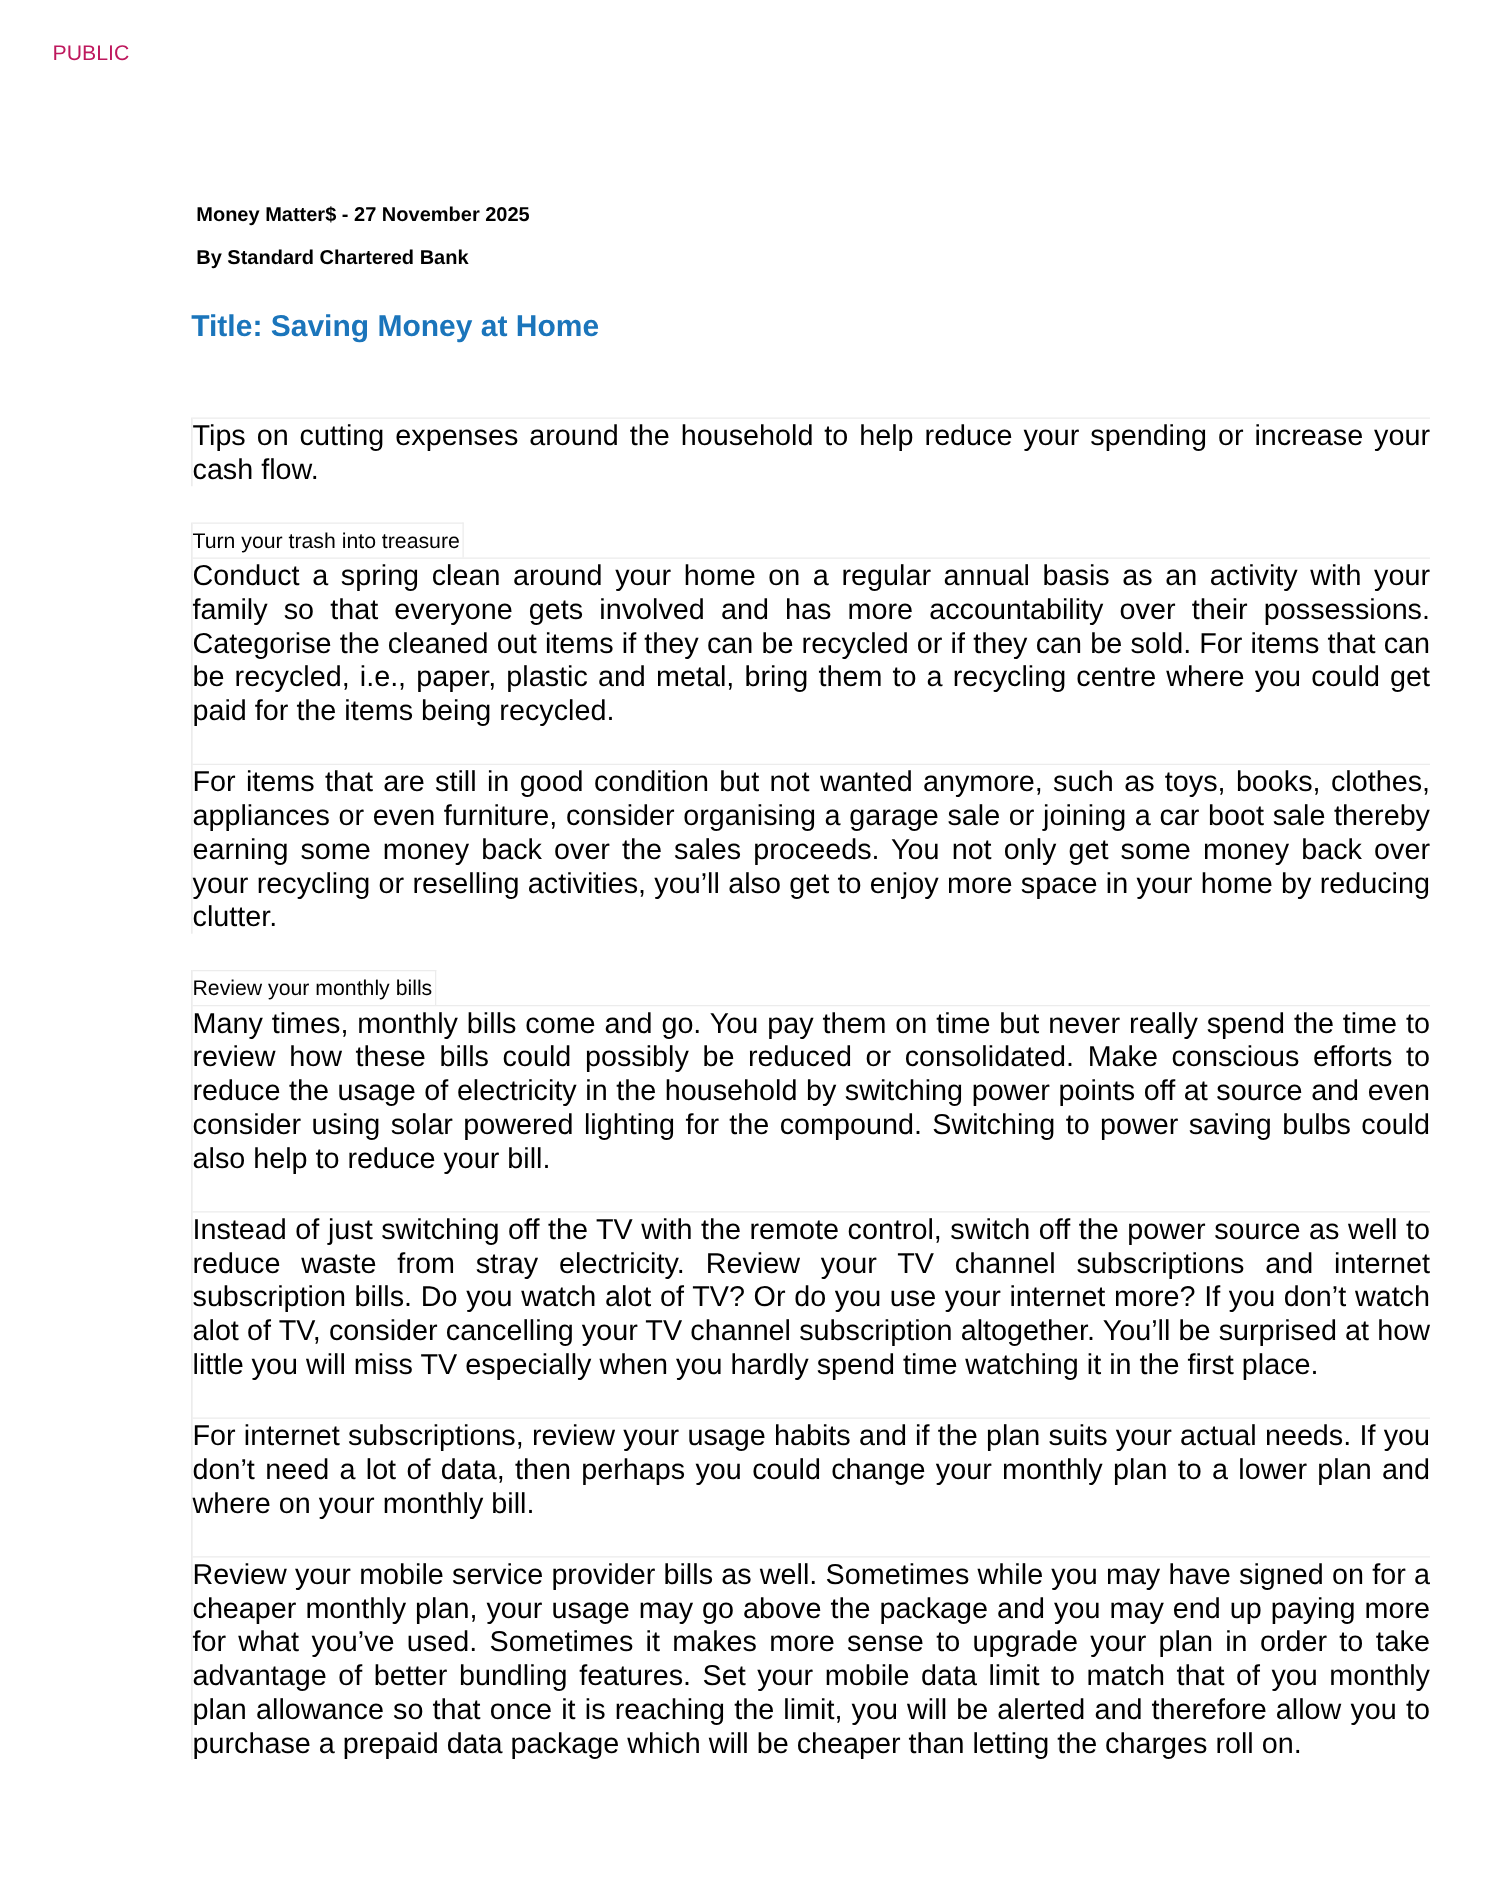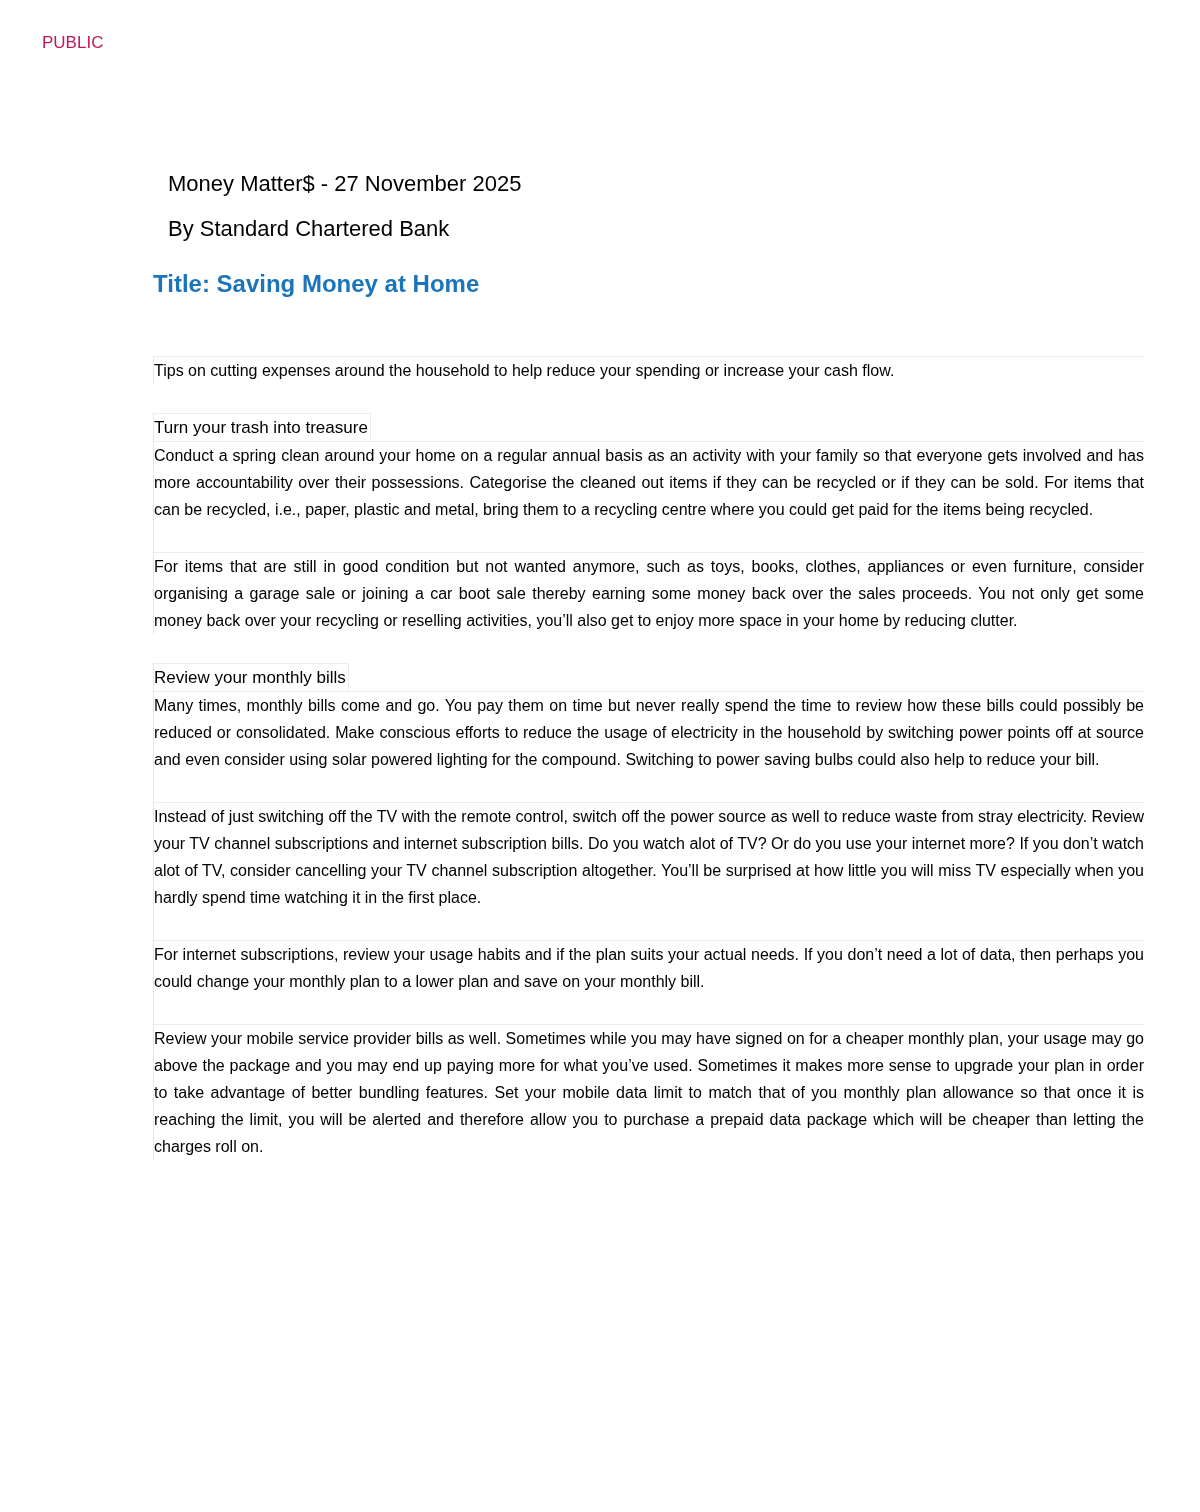--- a/index.html
+++ b/index.html
@@ -1,24 +1,24 @@
 <!DOCTYPE html>
 <html><head>
 <meta charset="utf-8">
 <style>
   html, body { margin: 0; padding: 0; background: #ffffff; }
   body { width: 1200px; height: 1512px; position: relative; overflow: hidden;
          font-family: "Liberation Sans", sans-serif; color: #000; }
   .classification { position: absolute; left: 42px; top: 33px; font-size: 17px; color: #be185d; }
   .page { position: absolute; left: 153px; top: 154px; width: 991px; }
-  .masthead { font-weight: normal; font-size: 22px; line-height: 30px; margin: 15px; }
+  .masthead { font-weight: bold; font-size: 16px; line-height: 30px; margin: 4px; }
   .doc-title { font-weight: bold; font-size: 24px; color: #1b75bb; margin: 25px 0 0 0; line-height: 30px; }
   .lead { margin-top: 57px; }
   p, .line { margin: 0; }
-  .para { font-size: 16px; line-height: 27px; text-align: justify; text-align-last: left;
+  .para { font-size: 23px; line-height: 27px; text-align: justify; text-align-last: left;
           border-top: 1px solid #ececec; }
   .gap { height: 29px; }
   .section-heading { font-weight: normal; font-size: 17px; line-height: 27px; display: inline-block;
                      border: 1px solid #ececec; border-bottom: none; border-left: none; padding-right: 2px; }
   .block { border-left: 1px solid #e6e6e6; }
 </style>
 </head>
 <body>
 
 <div class="classification">PUBLIC</div>
@@ -45,17 +45,17 @@
   </div>
 
   <div class="gap"></div>
 
   <div class="block">
     <div class="section-heading">Review your monthly bills</div>
     <p class="para">Many times, monthly bills come and go.  You pay them on time but never really spend the time to review how these bills could possibly be reduced or consolidated. Make conscious efforts to reduce the usage of electricity in the household by switching power points off at source and even consider using solar powered lighting for the compound.  Switching to power saving bulbs could also help to reduce your bill.</p>
     <div class="gap"></div>
     <p class="para">Instead of just switching off the TV with the remote control, switch off the power source as well to reduce waste from stray electricity.  Review your TV channel subscriptions and internet subscription bills.  Do you watch alot of TV?  Or do you use your internet more? If you don’t watch alot of TV, consider cancelling your TV channel subscription altogether.  You’ll be surprised at how little you will miss TV especially when you hardly spend time watching it in the first place.</p>
     <div class="gap"></div>
-    <p class="para">For internet subscriptions, review your usage habits and if the plan suits your actual needs.  If you don’t need a lot of data, then perhaps you could change your monthly plan to a lower plan and save on your monthly bill.</p>
+    <p class="para">For internet subscriptions, review your usage habits and if the plan suits your actual needs.  If you don’t need a lot of data, then perhaps you could change your monthly plan to a lower plan and where on your monthly bill.</p>
     <div class="gap"></div>
     <p class="para">Review your mobile service provider bills as well.  Sometimes while you may have signed on for a cheaper monthly plan, your usage may go above the package and you may end up paying more for what you’ve used.  Sometimes it makes more sense to upgrade your plan in order to take advantage of better bundling features.  Set your mobile data limit to match that of you monthly plan allowance so that once it is reaching the limit, you will be alerted and therefore allow you to purchase a prepaid data package which will be cheaper than letting the charges roll on.</p>
   </div>
 </div>
 
 </body></html>

